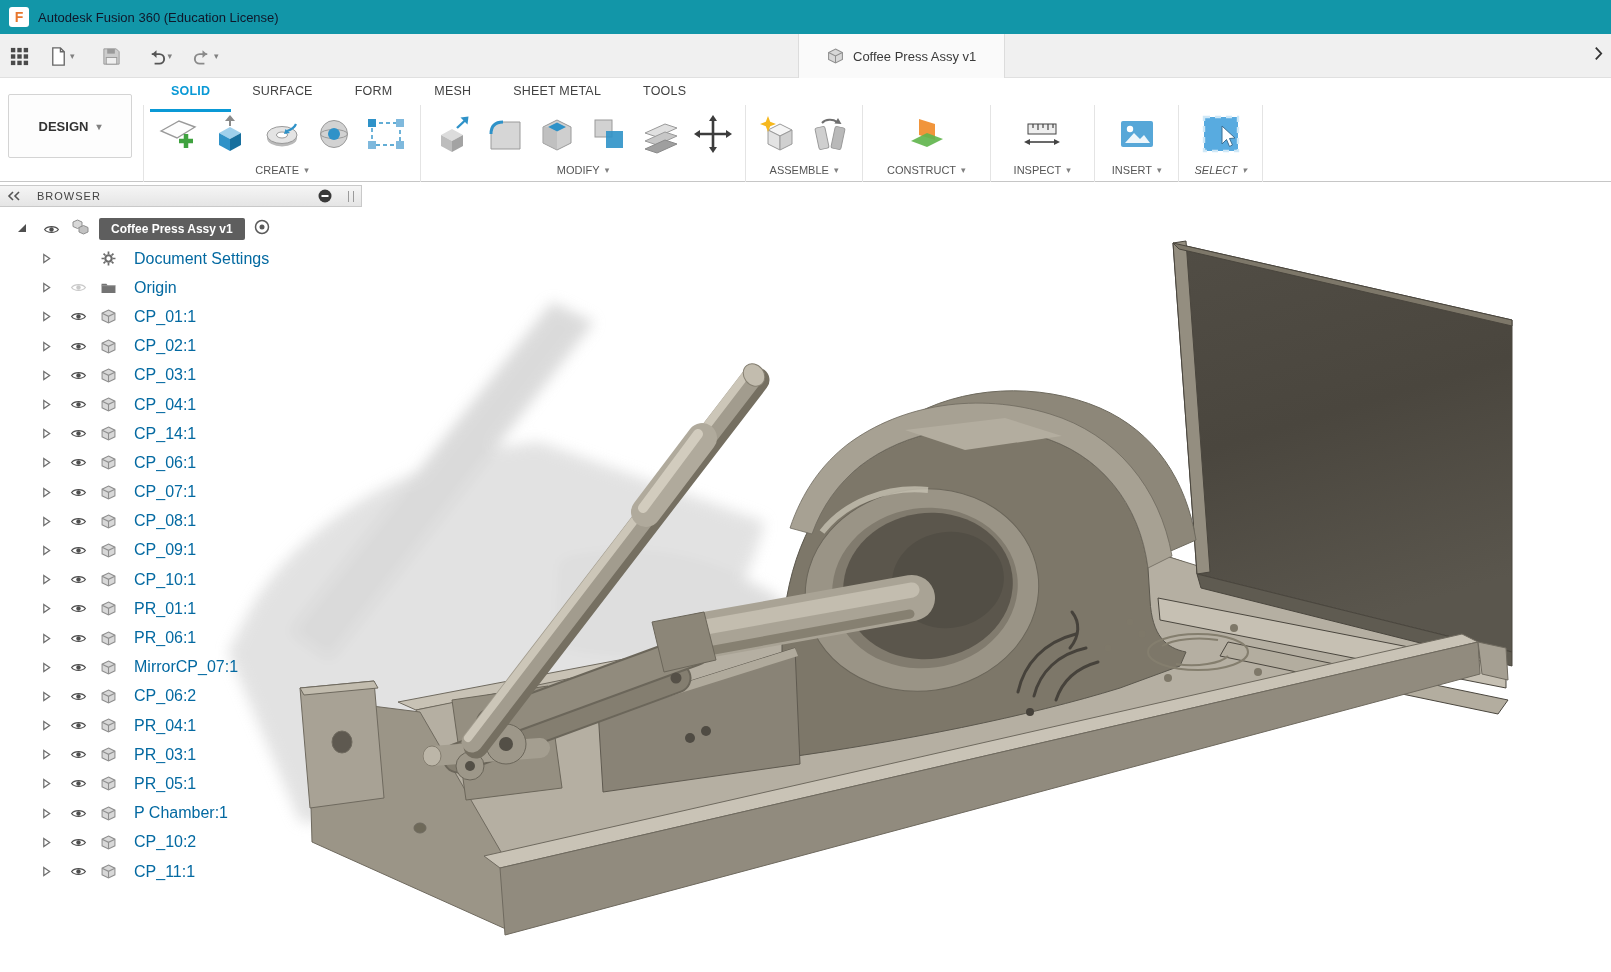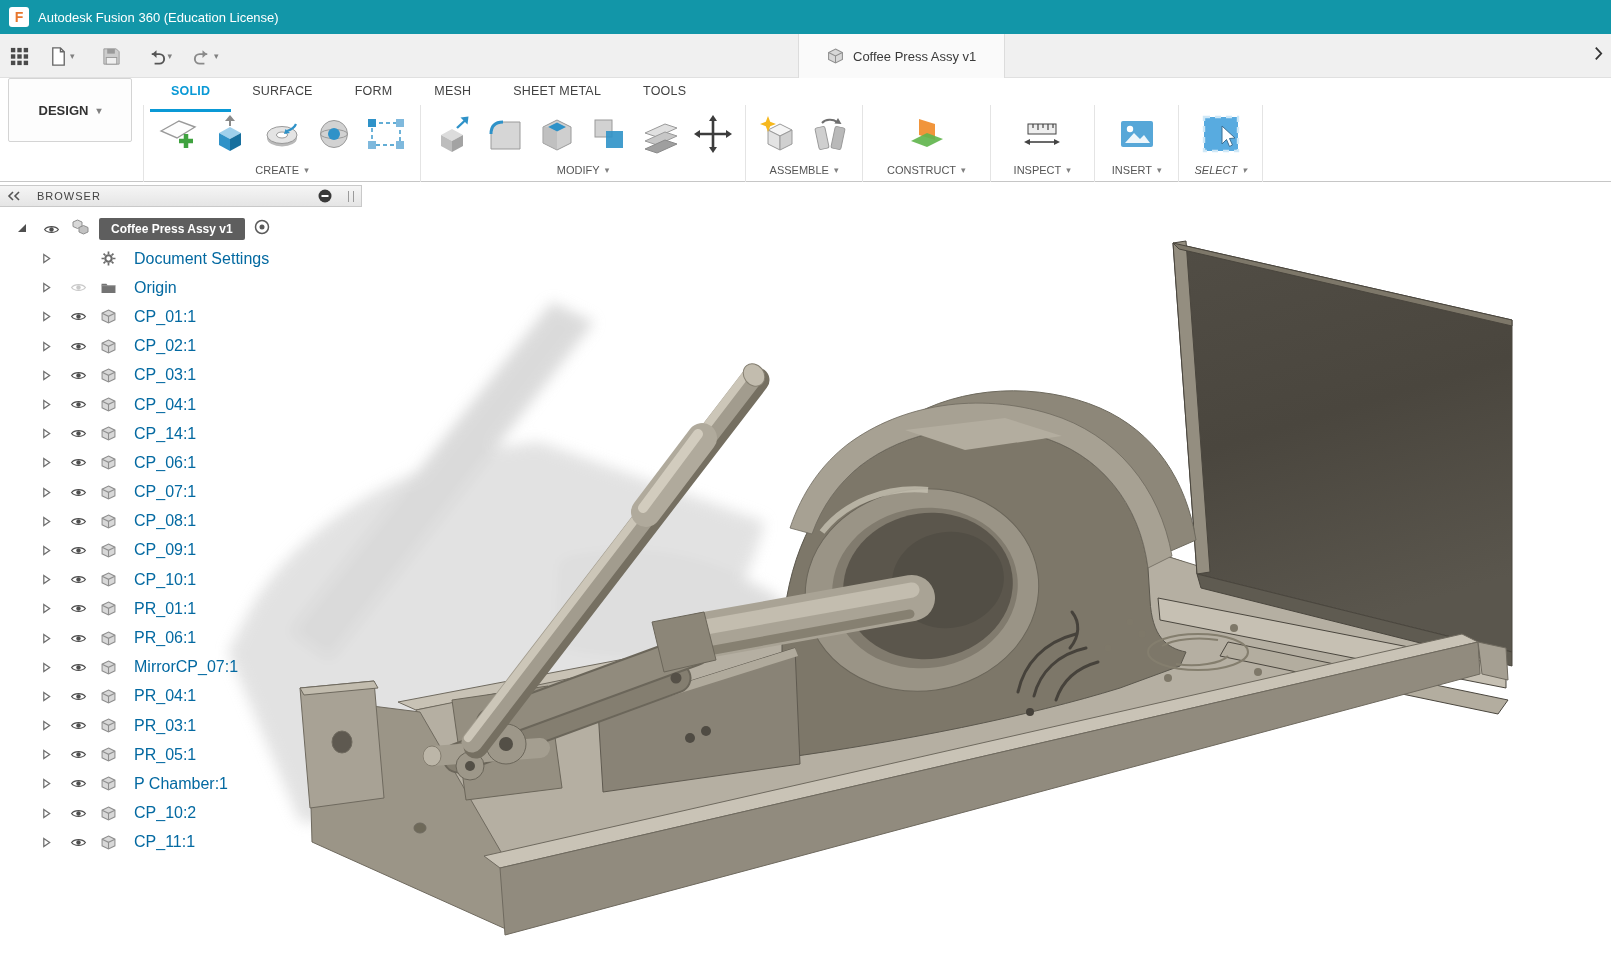--- a/index.html
+++ b/index.html
@@ -6,38 +6,38 @@
   body{
     width:1611px;height:972px;overflow:hidden;position:relative;
     background:#ffffff;font-family:"Liberation Sans",sans-serif;
     -webkit-font-smoothing:antialiased;
   }
   
   .titlebar{position:absolute;top:0;left:0;width:100%;height:34px;background:#1296a8;
     display:flex;align-items:center;gap:9px;padding-left:9px;box-sizing:border-box;}
   .fusion-logo{width:20px;height:20px;border-radius:3px;background:#ffffff;color:#e8762d;
     font-weight:bold;font-size:14px;display:flex;align-items:center;justify-content:center;}
-  .app-title{color:#ffffff;font-size:13px;}
+  .app-title{color:#0f172a;font-size:13px;}
   
   .qatrow{position:absolute;top:34px;left:0;width:100%;height:44px;background:#f0f0f0;
     border-bottom:1px solid #e0e0e0;box-sizing:border-box;}
   .qat{position:absolute;left:4px;top:0;height:44px;display:flex;align-items:center;}
   .qbtn{height:30px;display:flex;align-items:center;justify-content:center;padding:0 5px;}
   .qbtn svg{width:21px;height:21px;display:block;}
   .caret{font-size:9px;color:#808080;margin-left:1px;}
   .doc-tab{position:absolute;left:798px;top:0;height:44px;display:flex;align-items:center;gap:9px;
     padding:0 28px;background:#fafafa;border-left:1px solid #dcdcdc;border-right:1px solid #dcdcdc;}
   .doc-tab .dtitle{font-size:13px;color:#3a3a3a;}
   .doc-tab svg{width:17px;height:16px;}
   .tab-overflow{position:absolute;right:8px;top:12px;}
   .tab-overflow svg{width:9px;height:15px;}
   
   .ribbon{position:absolute;top:78px;left:0;width:100%;height:104px;background:#ffffff;
     border-bottom:1px solid #c6c6c6;box-sizing:border-box;}
-  .ws-btn{position:absolute;left:8px;top:0;width:122px;height:62px;border:1px solid #d4d4d4;
+  .ws-btn{position:absolute;left:8px;top:16px;width:122px;height:62px;border:1px solid #d4d4d4;
     border-radius:2px;background:#fdfdfd;display:flex;align-items:center;justify-content:center;
     gap:7px;font-size:13px;font-weight:bold;color:#333;}
   .ws-btn .caret{font-size:10px;}
   .tabs{position:absolute;left:150px;top:0;height:27px;display:flex;}
   .tab{height:34px;line-height:26px;padding:0 21px;font-size:12.5px;color:#424242;letter-spacing:.2px;}
   .tab.active{color:#0a99d6;font-weight:bold;box-shadow:inset 0 -3px 0 #0a99d6;}
   .groups{position:absolute;left:143px;top:27px;height:77px;display:flex;}
   .group{display:flex;flex-direction:column;align-items:center;padding:3px 10px 0;
     border-right:1px solid #e4e4e4;box-sizing:border-box;}
   .group:first-child{border-left:1px solid #e4e4e4;}
@@ -876,20 +876,42 @@
           </svg>
         </span>
         <span class="cicon">
 
           <svg class="ic ic-component" viewBox="0 0 14 14">
             <polygon points="7,1 13,3.9 13,10.1 7,13 1,10.1 1,3.9" fill="#d8d8d8" stroke="#8f8f8f"></polygon>
             <polyline points="1,3.9 7,6.8 13,3.9" fill="none" stroke="#8f8f8f"></polyline>
             <line x1="7" y1="6.8" x2="7" y2="13" stroke="#8f8f8f"></line>
           </svg>
         </span>
+        <span class="lbl">CP_06:2</span>
+      </div>
+      <div class="row icon-component eye-visible">
+        <span class="tri">
+          <svg viewBox="0 0 10 12">
+            <path d="M2 1.5 L8.5 6 L2 10.5 Z" fill="none" stroke="#6f6f6f" stroke-width="1.4"></path>
+          </svg>
+        </span>
+        <span class="eye">
+          <svg viewBox="0 0 18 12">
+            <path d="M1.5 6 C4.5 1.8 13.5 1.8 16.5 6 C13.5 10.2 4.5 10.2 1.5 6 Z" fill="none" stroke="#4e4e4e" stroke-width="1.4"></path>
+            <circle cx="9" cy="6" r="2.4" fill="#4e4e4e"></circle>
+          </svg>
+        </span>
+        <span class="cicon">
+
+          <svg class="ic ic-component" viewBox="0 0 14 14">
+            <polygon points="7,1 13,3.9 13,10.1 7,13 1,10.1 1,3.9" fill="#d8d8d8" stroke="#8f8f8f"></polygon>
+            <polyline points="1,3.9 7,6.8 13,3.9" fill="none" stroke="#8f8f8f"></polyline>
+            <line x1="7" y1="6.8" x2="7" y2="13" stroke="#8f8f8f"></line>
+          </svg>
+        </span>
         <span class="lbl">PR_04:1</span>
       </div>
       <div class="row icon-component eye-visible">
         <span class="tri">
           <svg viewBox="0 0 10 12">
             <path d="M2 1.5 L8.5 6 L2 10.5 Z" fill="none" stroke="#6f6f6f" stroke-width="1.4"></path>
           </svg>
         </span>
         <span class="eye">
           <svg viewBox="0 0 18 12">

